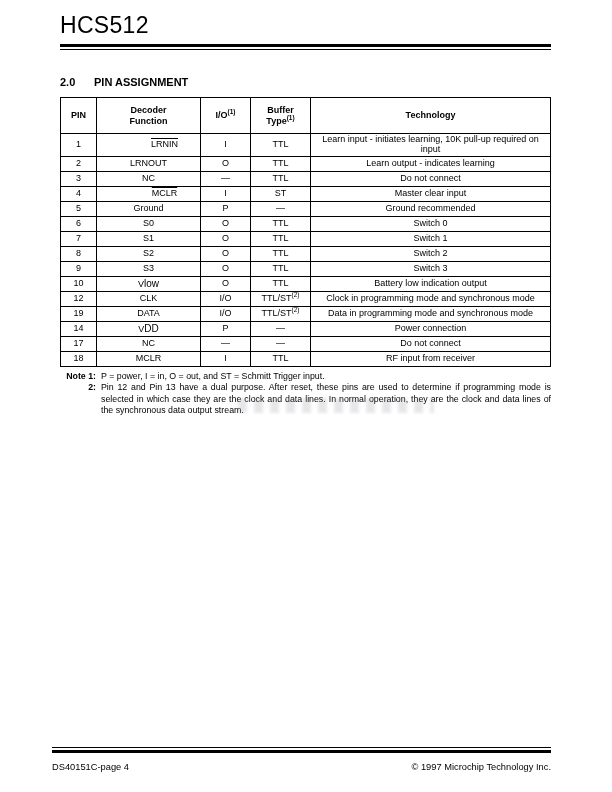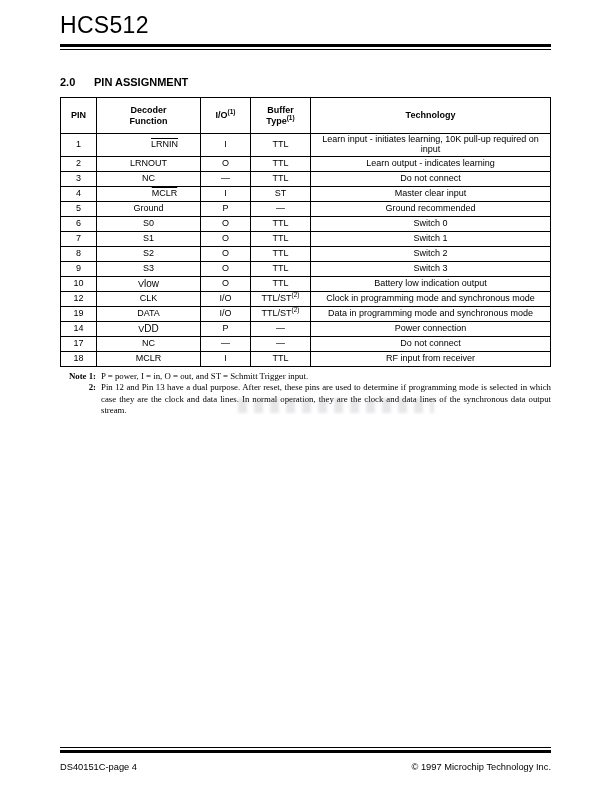--- a/index.html
+++ b/index.html
@@ -34,35 +34,35 @@
   col.c-pin  { width:36px; }
   col.c-fn   { width:104px; }
   col.c-io   { width:50px; }
   col.c-buf  { width:60px; }
   col.c-desc { width:auto; }
   sup { font-size:6.5px; vertical-align:super; line-height:0; }
   .sm { font-size:10px; }
   .ov { text-decoration:overline;padding-left:32px; }
 
   
-  .notes { margin-top:4px; font-size:8.8px; line-height:1.3;font-family:Liberation Serif, serif; }
+  .notes { margin-top:4px; font-size:8.8px; line-height:1.3; }
   .note { display:grid; grid-template-columns:36px 1fr; column-gap:5px; }
   .note-label { font-weight:bold; text-align:right; white-space:nowrap; }
   .note-text { text-align:justify; }
 
   
   .watermark {
     position:absolute; left:238px; top:398px; width:196px; height:15px;
     background:repeating-linear-gradient(90deg,
       rgba(140,140,150,.38) 0 9px, rgba(140,140,150,0) 9px 16px);
     filter:blur(1.4px); opacity:.55; pointer-events:none;
   }
 
   
-  footer { position:absolute; left:60px; right:61px; bottom:20px; }
+  footer { position:absolute; left:52px; right:61px; bottom:20px; }
   .footer-rule-thin  { height:1px; background:#000; }
   .footer-rule-thick { height:3px; background:#000; margin-top:2px; }
   .footer-text {
     display:flex; justify-content:space-between;
     font-size:9.3px; margin-top:9px;
   }
 </style>
 </head>
 <body>
 

